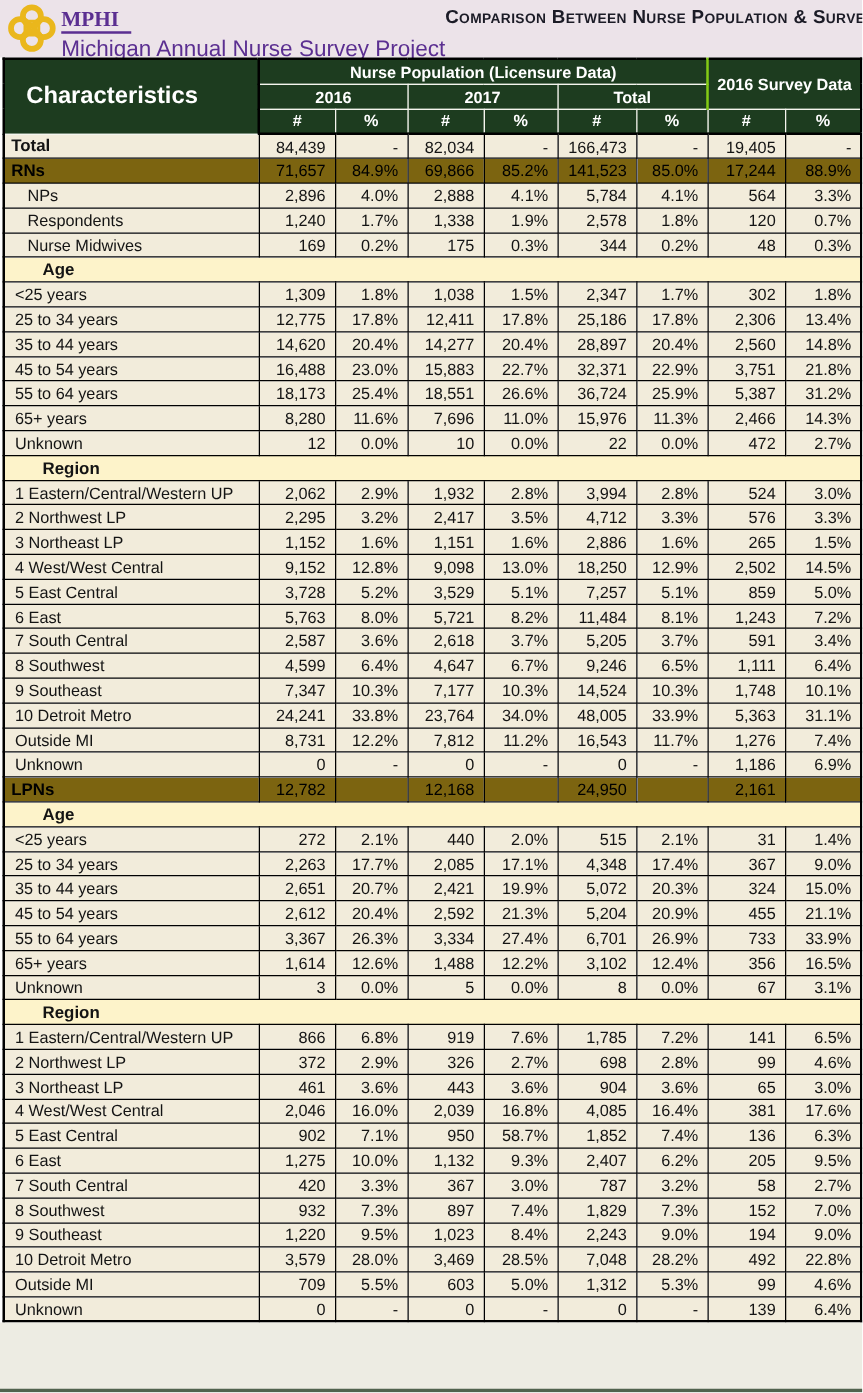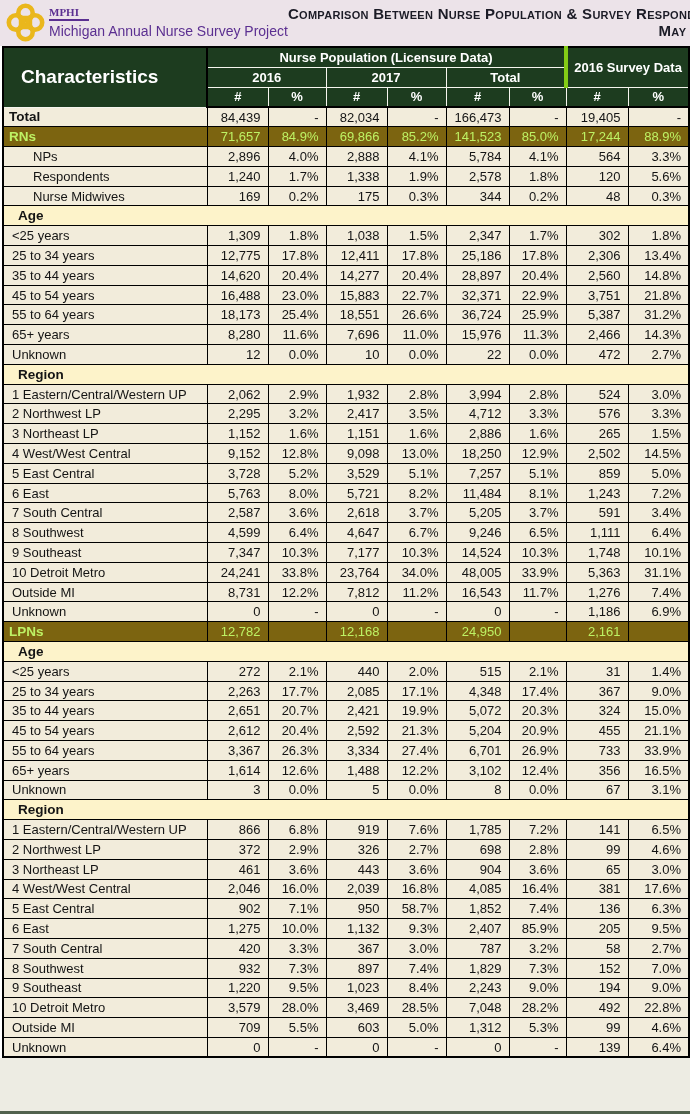--- a/index.html
+++ b/index.html
@@ -10,42 +10,42 @@
   *{box-sizing:border-box;margin:0;padding:0}
   html,body{background:#fff}
   body{width:690px;font-family:"Liberation Sans",sans-serif;-webkit-font-smoothing:antialiased}
   .page{width:690px;height:1114px;overflow:hidden;background:#fff;display:flex;flex-direction:column}
 
   
   .banner{height:46px;background:var(--banner);display:flex;align-items:flex-start;justify-content:space-between;padding:3px 4px 2px 6px}
   .brand{display:flex;align-items:flex-start;gap:4px}
   .logo{width:39px;height:39px;flex:0 0 auto}
   .brand-text{display:flex;flex-direction:column;margin-top:4px}
-  .acronym{font-family:"Liberation Serif",serif;font-size:11px;font-weight:bold;color:var(--purple);border-bottom:2px solid var(--purple);line-height:1.05;align-self:flex-start;padding-right:10px}
-  .project{font-size:14px;color:var(--purple);font-weight:500;margin-top:2px;white-space:nowrap}
+  .acronym{font-family:"Liberation Serif",serif;font-size:17px;font-weight:bold;color:var(--purple);border-bottom:2px solid var(--purple);line-height:1.05;align-self:flex-start;padding-right:10px}
+  .project{font-size:18px;color:var(--purple);font-weight:500;margin-top:2px;white-space:nowrap}
   .titles{text-align:right;margin-top:2px;flex:1}
   .title1{font-size:15px;font-weight:bold;color:var(--ink);font-variant:small-caps;letter-spacing:.3px;white-space:nowrap}
   .title2{font-size:15px;font-weight:bold;color:var(--ink);font-variant:small-caps;letter-spacing:.4px;line-height:1.2}
 
   
   table{border-collapse:collapse;table-layout:fixed;width:686px;margin:0 2px;border:2px solid #000}
   thead th{background:var(--green);color:#fff;font-size:13px;font-weight:bold;border:1px solid var(--hdr-line);height:20px;padding:0 4px;text-align:center}
   thead th.char{text-align:left;vertical-align:middle;padding-left:17px;border-right:2px solid #000;font-size:19px}
-  thead th.survey{border-left:4px solid #84cc16;vertical-align:middle}
+  thead th.survey{border-left:2px solid #84cc16;vertical-align:middle}
   thead tr.measures th{border-bottom:2px solid #000}
 
   tbody td{border:1px solid #000;background:var(--beige);color:#141414;font-size:13px;height:19.8px;padding:1px 7px 1px 5px;white-space:nowrap;overflow:hidden}
   tbody td.num{text-align:right}
   tbody tr.row-total td.label{font-weight:bold;font-size:13.5px}
-  tbody tr.row-group td{background:var(--gold);color:#bef264}
+  tbody tr.row-group td{background:var(--gold);color:#000000}
   tbody tr.row-group td.label{font-weight:bold;font-size:13.5px}
   tbody tr.row-section td{background:var(--cream);font-weight:bold;font-size:13.5px}
-  tbody tr.indent-1 td.label{padding-left:14px}
+  tbody tr.indent-1 td.label{padding-left:30px}
   tbody tr.indent-2 td.label{padding-left:8px}
-  tbody tr.indent-3 td.label{padding-left:29px}
+  tbody tr.indent-3 td.label{padding-left:18px}
 
   
   .bottom-strip{flex:1;margin:0;background:#edece3;border-bottom:3px solid #51624e}
 </style>
 </head>
 <body>
 
 <div class="page">
 
   <header class="banner">
@@ -142,21 +142,21 @@
         </tr>
         <tr class="row-data indent-3">
           <td class="label">Respondents</td>
           <td class="num">1,240</td>
           <td class="num">1.7%</td>
           <td class="num">1,338</td>
           <td class="num">1.9%</td>
           <td class="num">2,578</td>
           <td class="num">1.8%</td>
           <td class="num">120</td>
-          <td class="num">5.6%</td>
+          <td class="num">0.7%</td>
         </tr>
         <tr class="row-data indent-3">
           <td class="label">Nurse Midwives</td>
           <td class="num">169</td>
           <td class="num">0.2%</td>
           <td class="num">175</td>
           <td class="num">0.3%</td>
           <td class="num">344</td>
           <td class="num">0.2%</td>
           <td class="num">48</td>
@@ -526,21 +526,21 @@
           <td class="num">136</td>
           <td class="num">6.3%</td>
         </tr>
         <tr class="row-data indent-2">
           <td class="label">6 East</td>
           <td class="num">1,275</td>
           <td class="num">10.0%</td>
           <td class="num">1,132</td>
           <td class="num">9.3%</td>
           <td class="num">2,407</td>
-          <td class="num">85.9%</td>
+          <td class="num">6.2%</td>
           <td class="num">205</td>
           <td class="num">9.5%</td>
         </tr>
         <tr class="row-data indent-2">
           <td class="label">7 South Central</td>
           <td class="num">420</td>
           <td class="num">3.3%</td>
           <td class="num">367</td>
           <td class="num">3.0%</td>
           <td class="num">787</td>

